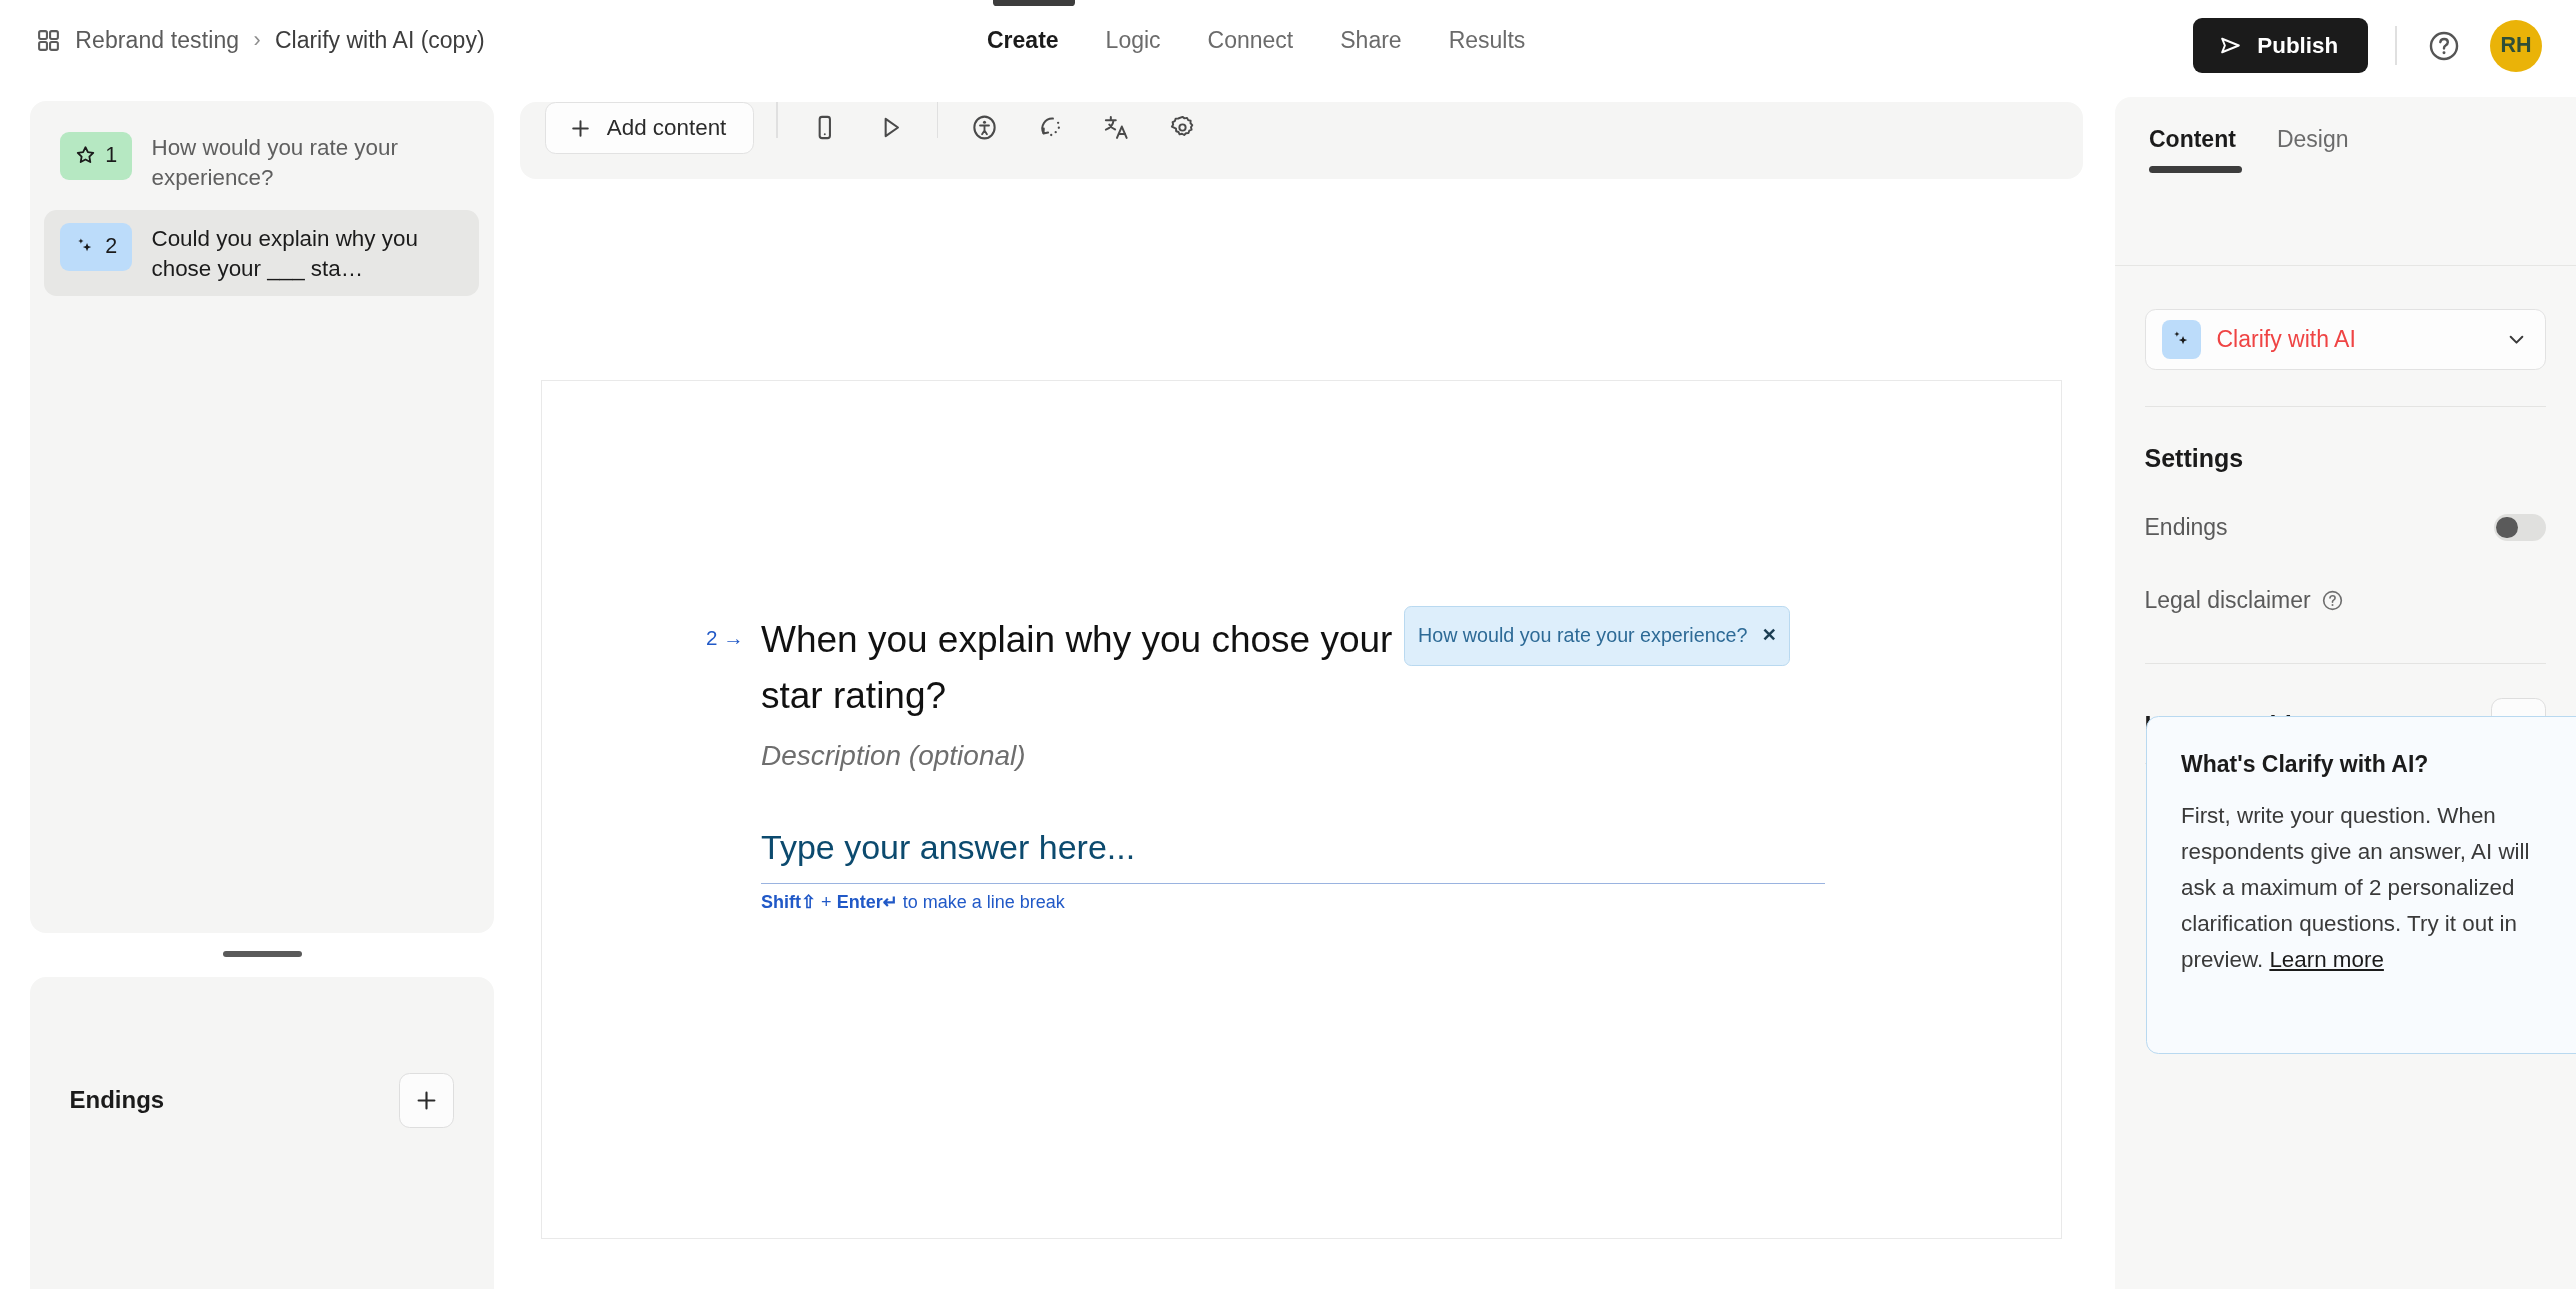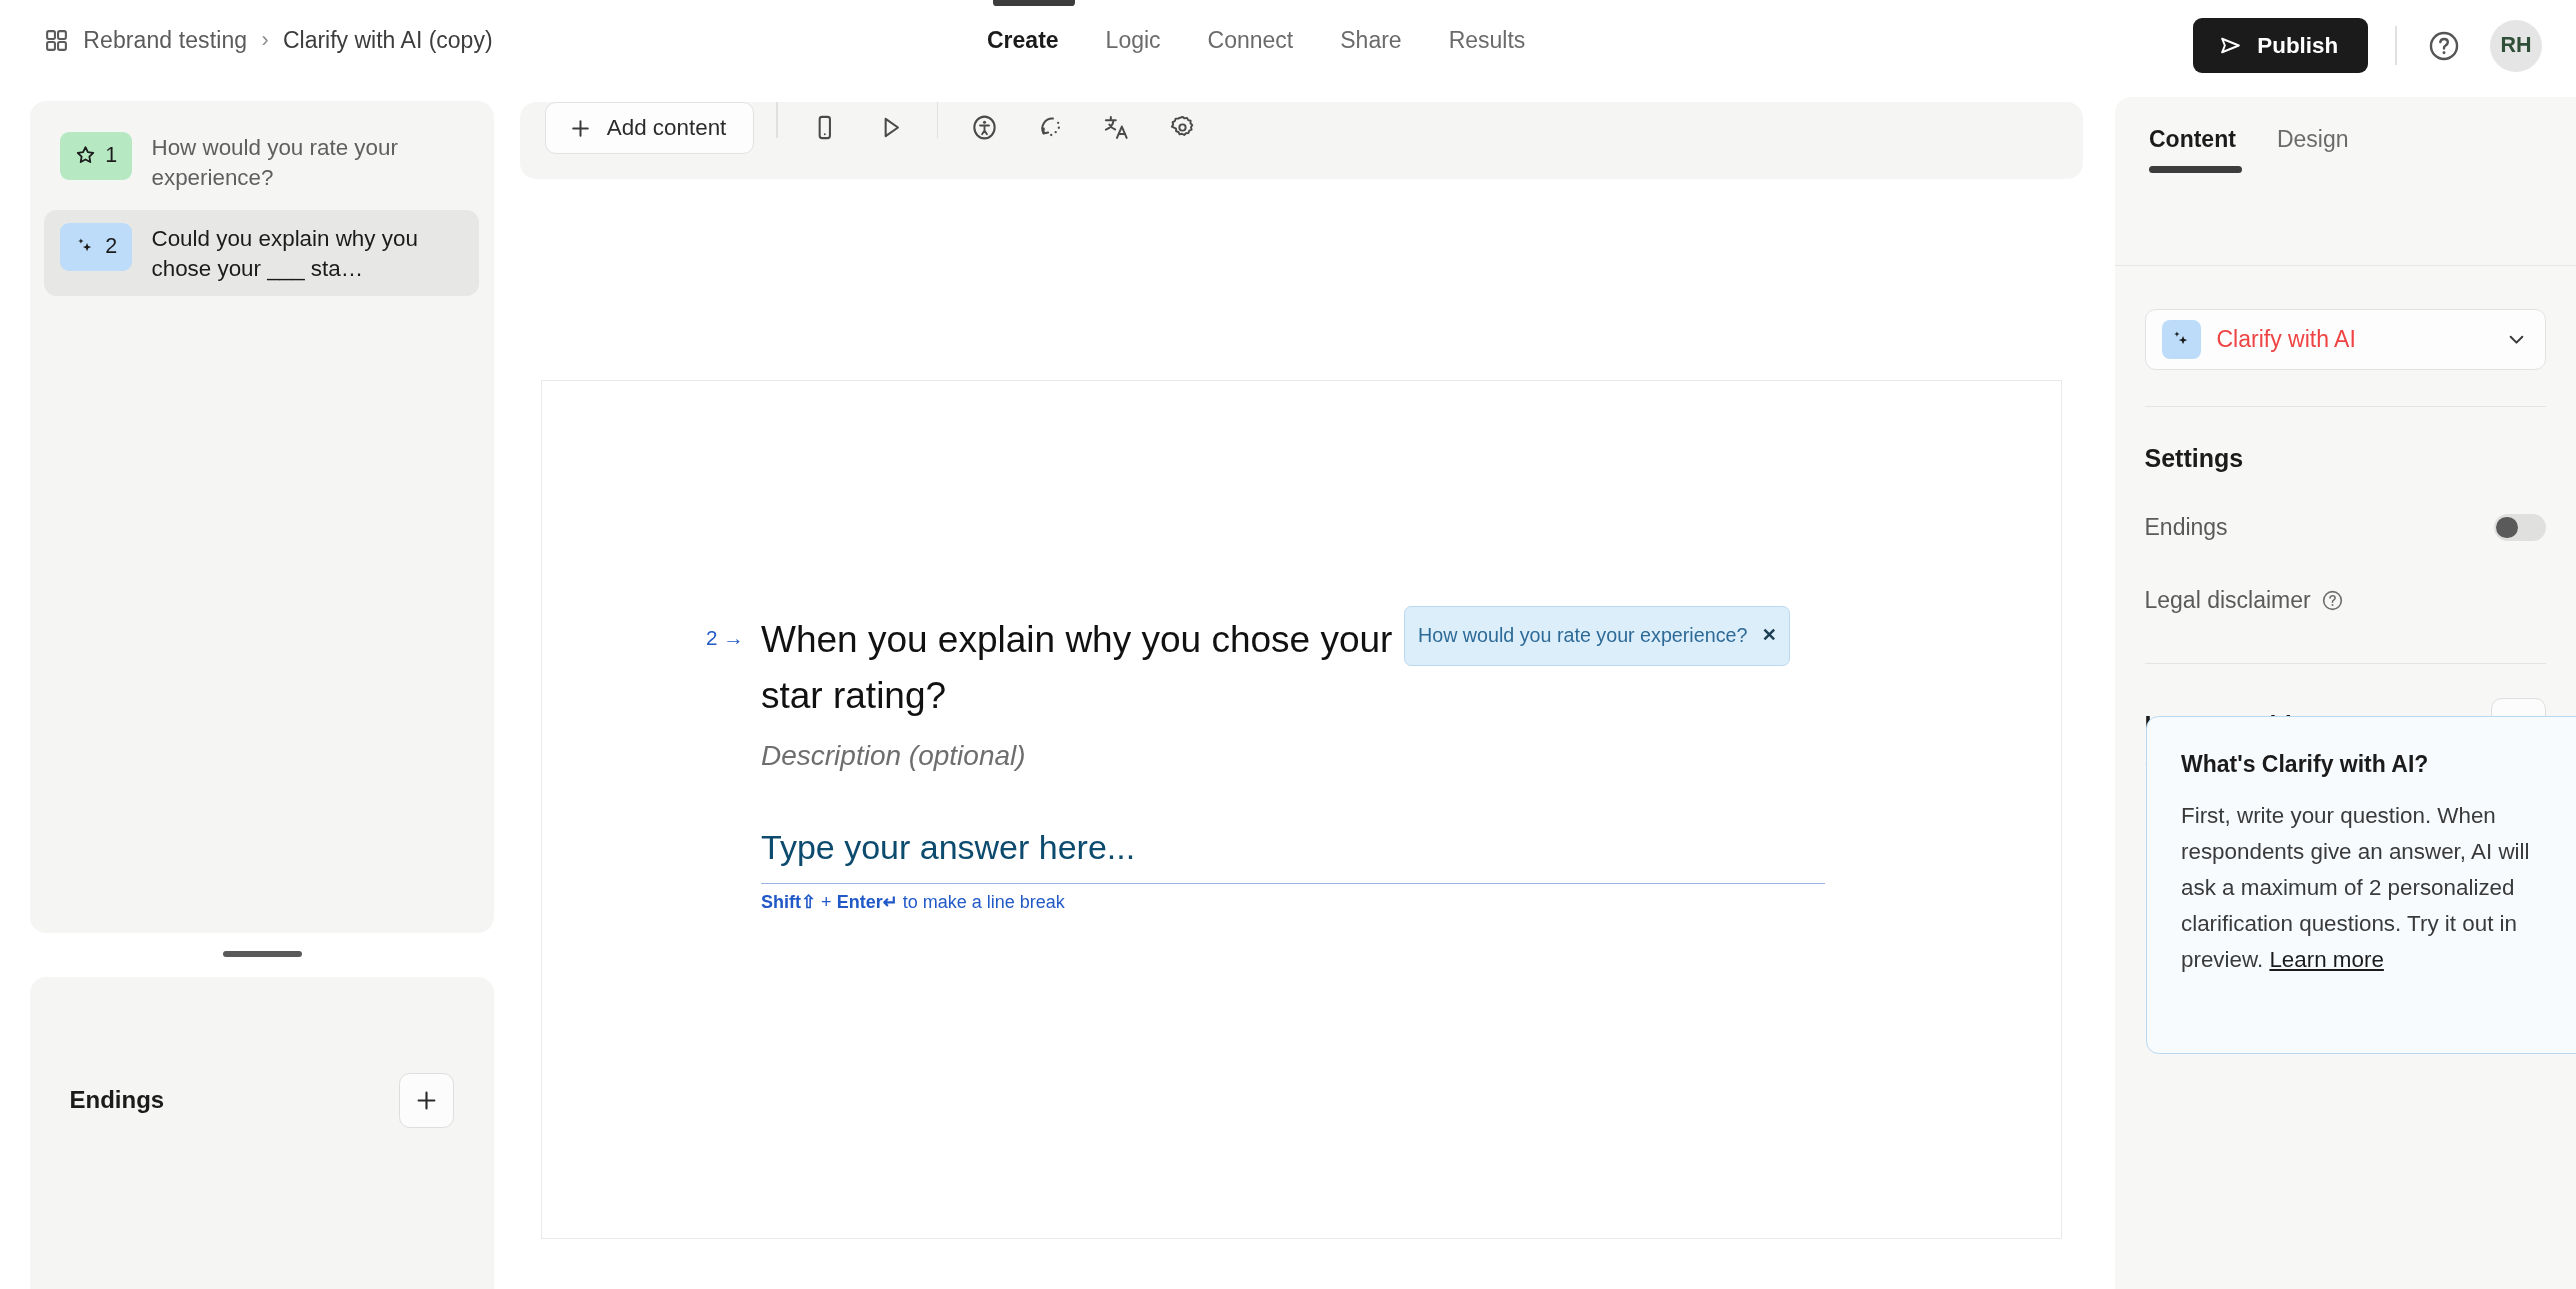--- a/index.html
+++ b/index.html
@@ -15,21 +15,21 @@
   #header {
     position: absolute; top: 0; left: 0; width: 2576px; height: 97px;
     background: #ffffff;
     display: flex; align-items: center;
   }
   #active-tab-indicator {
     position: absolute; top: 0; left: 993px; width: 82px; height: 6.3px;
     background: #3d3d3d; border-radius: 0 0 3.6px 3.6px;
   }
   #breadcrumb {
-    position: absolute; left: 44px; top: 27px;
+    position: absolute; left: 36px; top: 27px;
     display: flex; align-items: center; gap: 14.3px;
   }
   .grid-icon { width: 25px; height: 25px; display:block; }
   .bc-text { font-size: 23px; color: #5b5b5b; letter-spacing: 0.1px; }
   .bc-sep { font-size: 21.5px; color: #8d8d8d; }
   .bc-current { font-size: 23px; color: #3d3d3d; }
 
   #main-tabs {
     position: absolute; left: 987px; top: 27px;
     display: flex; align-items: center; gap: 47px;
@@ -45,21 +45,21 @@
     display:flex; align-items:center; gap: 14.3px;
     background: #1b1b1b; color: #ffffff;
     height: 55px; padding: 0 30px 0 25px;
     border-radius: 9px; font-size: 22.4px; font-weight: bold;
     cursor: pointer;
   }
   #header-divider { width: 1.8px; height: 39px; background: #e0e0e0; margin: 0 27px; }
   #help-icon-wrap { width:39px; height:39px; display:flex; align-items:center; justify-content:center; margin-right: 27px; cursor:pointer;}
   #avatar {
     width: 52px; height: 52px; border-radius: 50%;
-    background: #e5e5e5; color: #2f4f38;
+    background: #eab308; color: #2f4f38;
     display: flex; align-items: center; justify-content: center;
     font-size: 21.5px; font-weight: bold; cursor: pointer;
   }
 
   
   #sidebar-questions {
     position: absolute; left: 29.5px; top: 101px; width: 464px; height: 832px;
     background: #f5f5f4; border-radius: 16px;
     padding: 18px 14.3px;
   }

